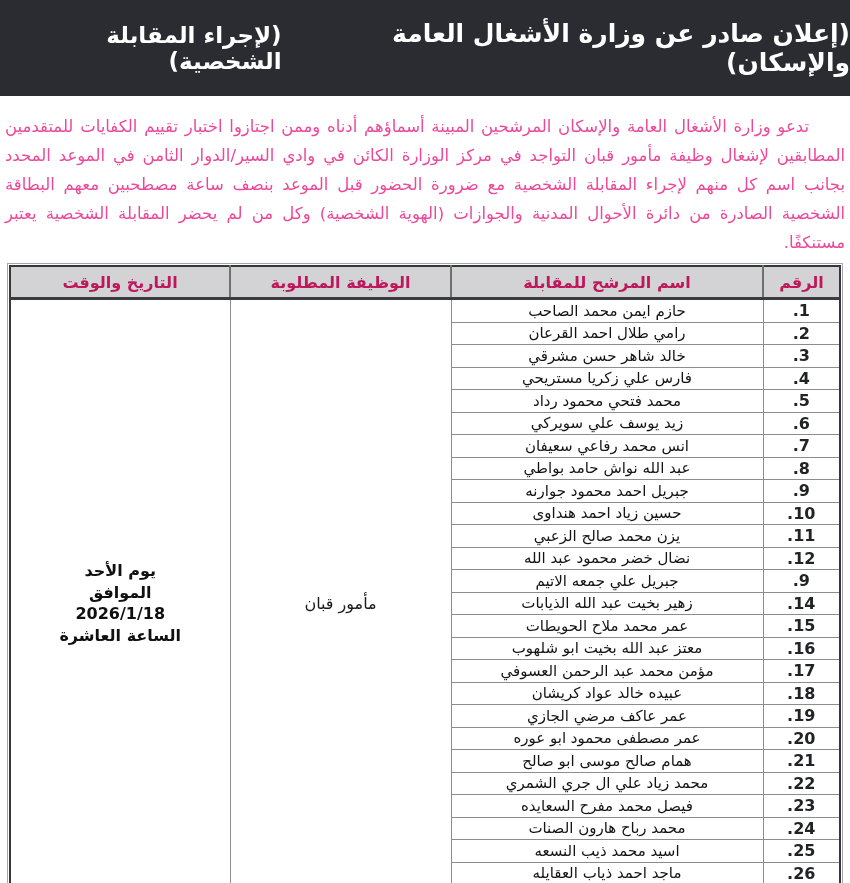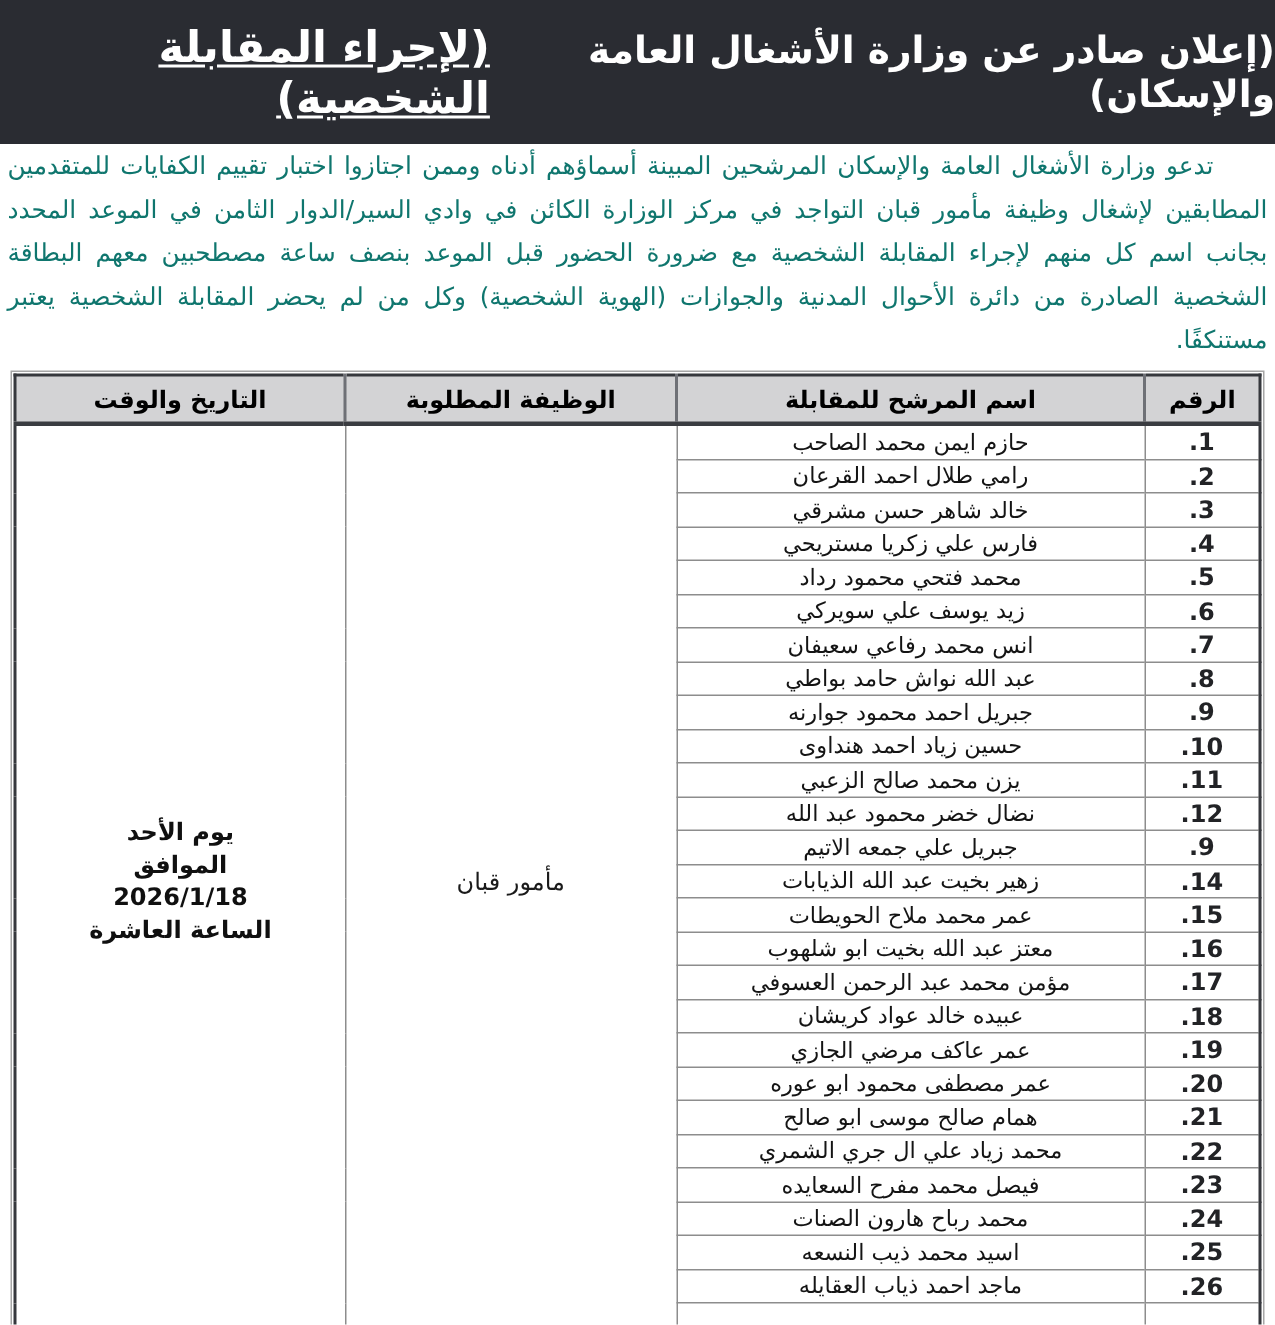--- a/index.html
+++ b/index.html
@@ -27,34 +27,33 @@
     align-items: center;
     justify-content: center;
     gap: 7px;
   }
   .banner .line1 {
     font-size: 25px;
     font-weight: bold;
     letter-spacing: 0;
   }
   .banner .line2 {
-    font-size: 29px;
-    font-weight: bold;
-    text-decoration: underline;
+    font-size: 23px;
+    font-weight: bold;
   }
 
   
   .intro {
     direction: rtl;
     text-align: justify;
     text-indent: 36px;
     font-size: 16.5px;
     line-height: 29px;
-    color: #0f766e;
-    margin: 0 5px 6px 5px;
+    color: #ec4899;
+    margin: 16px 5px 6px 5px;
   }
 
   
   .table-wrap {
     margin: 0 7px;
     border: 1px solid #a6a6a6;
     padding: 1px;
     background: #ffffff;
   }
   table.interview {
@@ -69,21 +68,21 @@
   table.interview col.c-job  { width: 221px; }
   table.interview col.c-date { width: auto;  }
 
   table.interview th {
     background: #d3d3d5;
     border-left: 2px solid #6e7076;
     border-right: 2px solid #6e7076;
     border-bottom: 3px solid #3a3c41;
     font-size: 16px;
     font-weight: bold;
-    color: #000000;
+    color: #be185d;
     height: 30px;
     text-align: center;
     vertical-align: middle;
     padding: 0;
   }
   table.interview th:first-child { border-right: none; margin-top: 36px; }
   table.interview th:last-child  { border-left: none; }
 
   table.interview td {
     border: 1px solid #8d8d8d;

